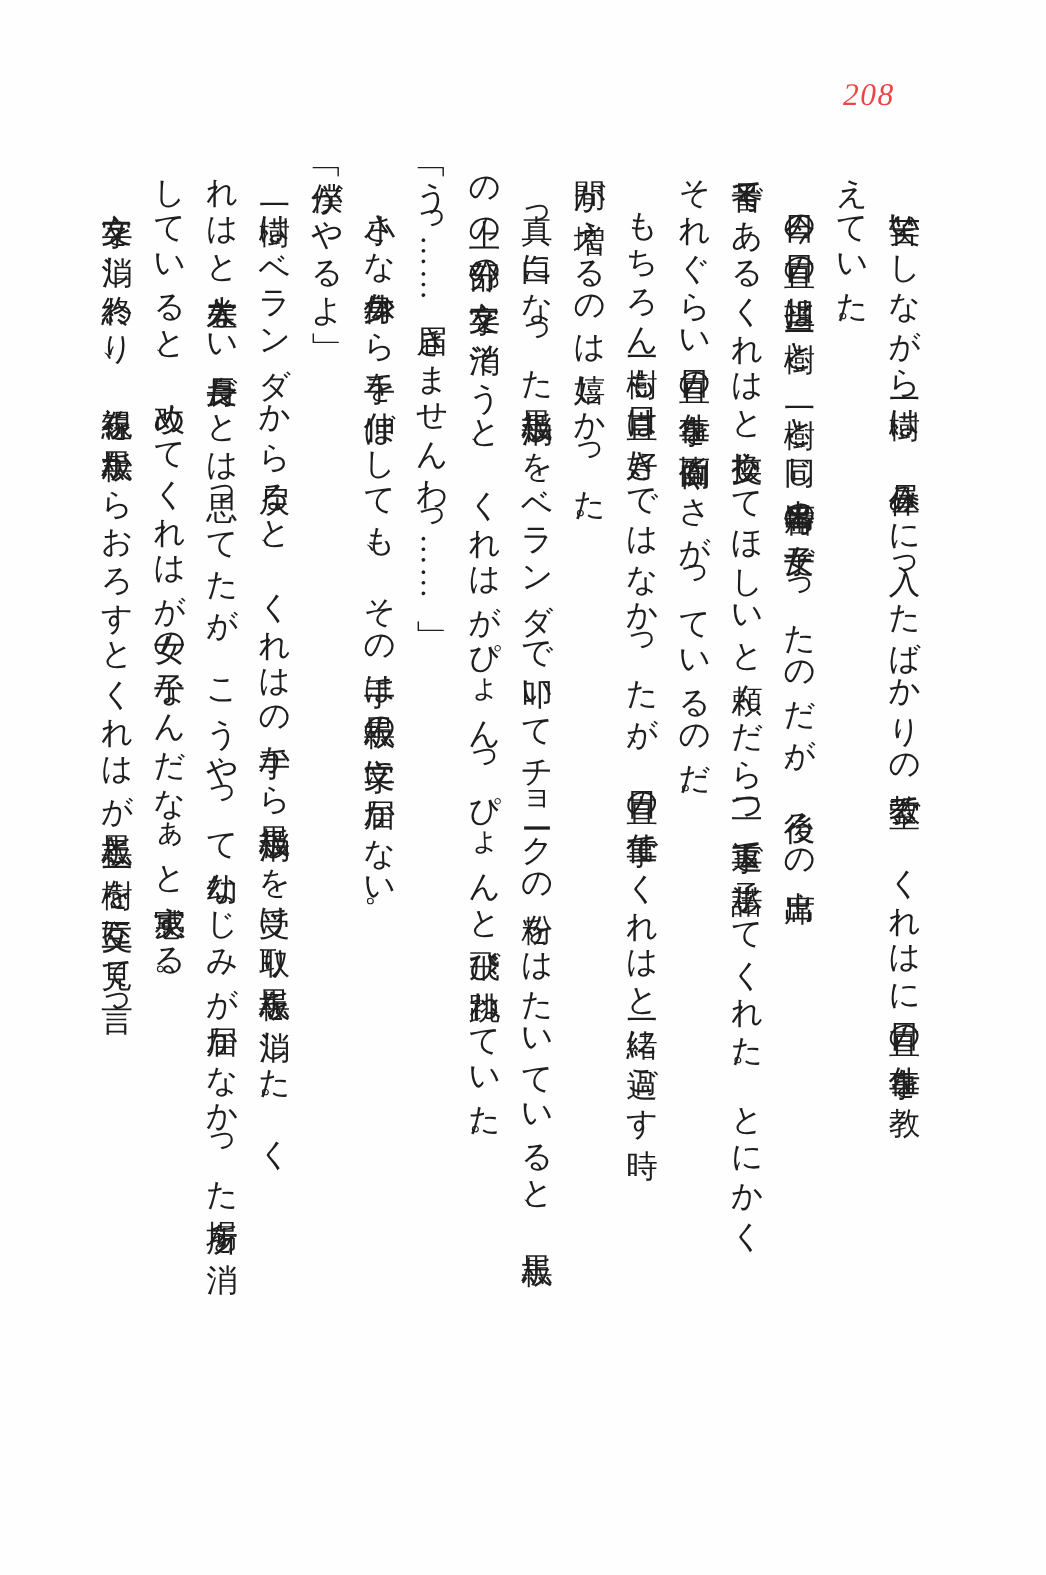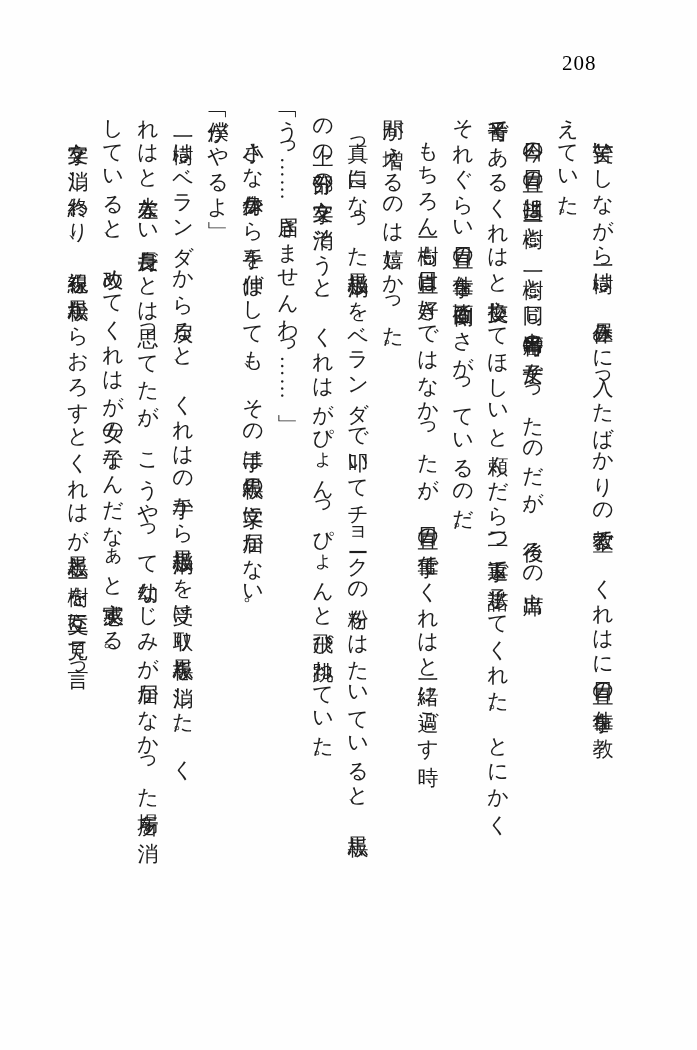--- a/index.html
+++ b/index.html
@@ -15,23 +15,24 @@
     width: 697px;
     height: 1050px;
     background: #fefefe;
     font-family: "Liberation Serif", "DejaVu Serif", serif;
     color: #1e1e1e;
   }
   .page-number {
     position: absolute;
     top: 51px;
     left: 562px;
+    font-style: italic;
     font-size: 21px;
     letter-spacing: 1px;
-    color: #000000;
+    color: #ef4444;
   }
   .text-block {
     position: absolute;
     top: 104px;
     right: 77px;
     height: 858px;
     writing-mode: vertical-rl;
     text-orientation: mixed;
     font-size: 21px;
     line-height: 35px;

